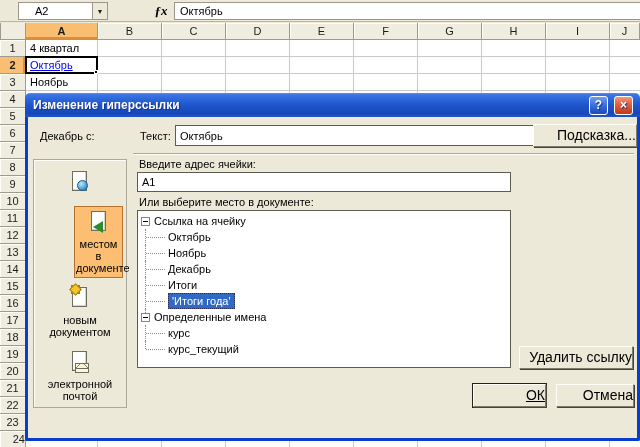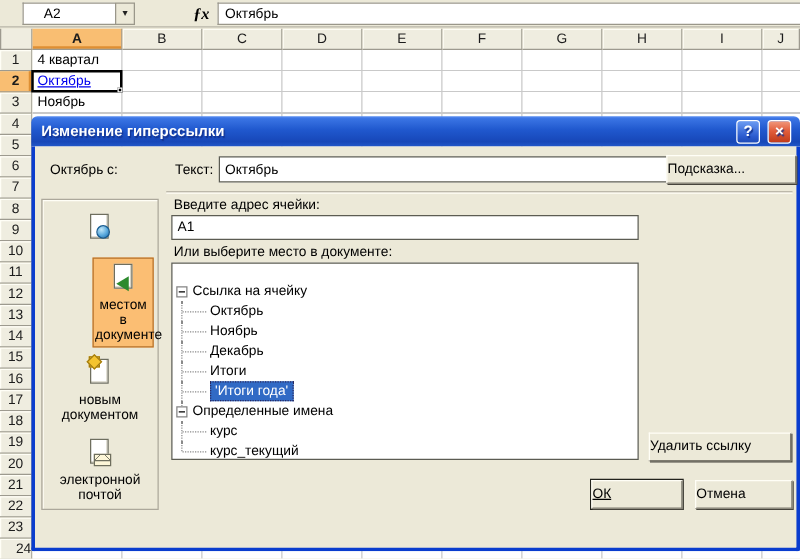--- a/index.html
+++ b/index.html
@@ -38,40 +38,40 @@
               text-shadow:1px 1px 1px #12318e; }
   .tbtn { position:absolute; top:3px; width:19px; height:19px; border-radius:3px; border:1px solid #fff;
           color:#fff; font-weight:bold; text-align:center; line-height:17px; font-size:12px; }
   #helpbtn  { right:32px; background:linear-gradient(180deg,#6c9cf2,#2c5cd0 70%,#1e4ab8); }
   #closebtn { right:7px;  background:linear-gradient(180deg,#f0987c,#e25e3c 45%,#c03a1a); }
 
   .lbl { position:absolute; white-space:nowrap; }
   .field { position:absolute; background:#fff; border:1px solid #5c5c52; font-family:"Liberation Sans",sans-serif; font-size:11px; padding:2px 4px; }
   .btn { position:absolute; background:var(--dialog-bg); border-top:1px solid #fffef6; border-left:1px solid #fffef6;
          border-right:1px solid #7d7a6e; border-bottom:1px solid #7d7a6e; box-shadow:1px 1px 0 #46443c;
-         text-align:left; font-size:11px; }
+         text-align:right; font-size:14px; }
   .btn.default { box-shadow:1px 1px 0 #46443c, 0 0 0 1px #23231c; }
   #separator { position:absolute; left:105px; right:3px; top:36px; height:2px; border-top:1px solid #aca89b; border-bottom:1px solid #fffef6; }
 
   
   #sidebar { position:absolute; left:5px; top:42px; width:94px; height:249px; border:1px solid #aca89b; box-shadow:inset 1px 1px 0 #fffef6; padding-top:2px; }
   .place-item { margin:4px 3px 0; padding:4px 1px 3px; text-align:center; line-height:12px; border:1px solid transparent; }
   .place-item.sel { background:var(--place-orange); border:1px solid var(--place-orange-border);margin-left:40px; }
   .pic { position:relative; width:22px; height:25px; margin:0 auto 2px; }
   .page { position:absolute; left:3px; top:0; width:15px; height:20px; background:#fff; border:1px solid #6e6e5e; box-shadow:inset -1px -1px 0 #d8d5c8; }
   .badge-globe { position:absolute; left:8px; top:9px; width:11px; height:11px; border-radius:50%;
                  background:radial-gradient(circle at 35% 30%, #bfe6f8, #58a8dc 55%, #1c6aaa); border:1px solid #155a90; }
   .badge-arrow { position:absolute; left:5px; top:10px; width:0; height:0; border-top:6px solid transparent; border-bottom:6px solid transparent; border-right:10px solid #2d8a2d; }
   .badge-star,.badge-star2 { position:absolute; left:2px; top:-2px; width:9px; height:9px; background:#f4c430; border:1px solid #a07a10; }
   .badge-star2 { transform:rotate(45deg); }
   .badge-mail { position:absolute; left:6px; top:12px; width:14px; height:10px; background:#fdf6d8; border:1px solid #6e6e5e; overflow:hidden; }
   .badge-mail:before { content:""; position:absolute; left:-1px; top:-6px; width:14px; height:10px; transform:rotate(0deg); border-bottom:1px solid #6e6e5e; background:linear-gradient(135deg,transparent 44%,#6e6e5e 46%,transparent 48%),linear-gradient(225deg,transparent 44%,#6e6e5e 46%,transparent 48%); }
 
   
-  #treebox { position:absolute; left:109px; top:93px; width:374px; height:158px; background:#fff; border:1px solid #5c5c52; overflow:hidden; padding-top:14px; }
+  #treebox { position:absolute; left:109px; top:93px; width:374px; height:158px; background:#fff; border:1px solid #5c5c52; overflow:hidden; padding-top:2px; }
   .trow { position:relative; height:16px; line-height:16px; white-space:nowrap; }
   .texp { position:absolute; left:3px; top:4px; width:9px; height:9px; background:#fff; border:1px solid #848484; }
   .texp .minus { position:absolute; left:1px; top:3px; width:5px; height:1px; background:#000; }
   .tvline { position:absolute; left:7px; top:0; bottom:0; border-left:1px dotted #8a8a8a; }
   .tvline.half { bottom:auto; height:8px; }
   .thline { position:absolute; left:8px; top:8px; width:19px; border-top:1px dotted #8a8a8a; }
   .tlabel { position:absolute; top:0; }
   .tlabel.root { left:16px; }
   .tlabel.child { left:30px; }
   .tlabel.sel { background:var(--selection-blue); color:#fff; padding:0 3px; border:1px dotted #2a2a60; line-height:14px; top:0; }
@@ -146,21 +146,21 @@
       <div class="cell" style="top: 51px;">Декабрь</div>
     </div>
 
   <div id="dialog">
     <div id="titlebar">
       <span>Изменение гиперссылки</span>
       <div class="tbtn" id="helpbtn"><span>?</span></div>
       <div class="tbtn" id="closebtn"><span>×</span></div>
     </div>
 
-    <div class="lbl" style="left:12px; top:13px;">Октябрь с:</div>
+    <div class="lbl" style="left:12px; top:13px;">Декабрь с:</div>
     <div class="lbl" style="left:112px; top:13px;">Текст:</div>
     <input class="field" style="left: 147px; top: 8px; width: 390px; height: 21px;" value="Октябрь">
     <div class="btn" style="left:505px; top:7px; width:104px; height:23px; line-height:21px;">Подсказка...</div>
 
     <div id="separator"></div>
 
     <div id="sidebar">
         <div class="place-item">
           <div class="pic">
             <div class="page"></div>

